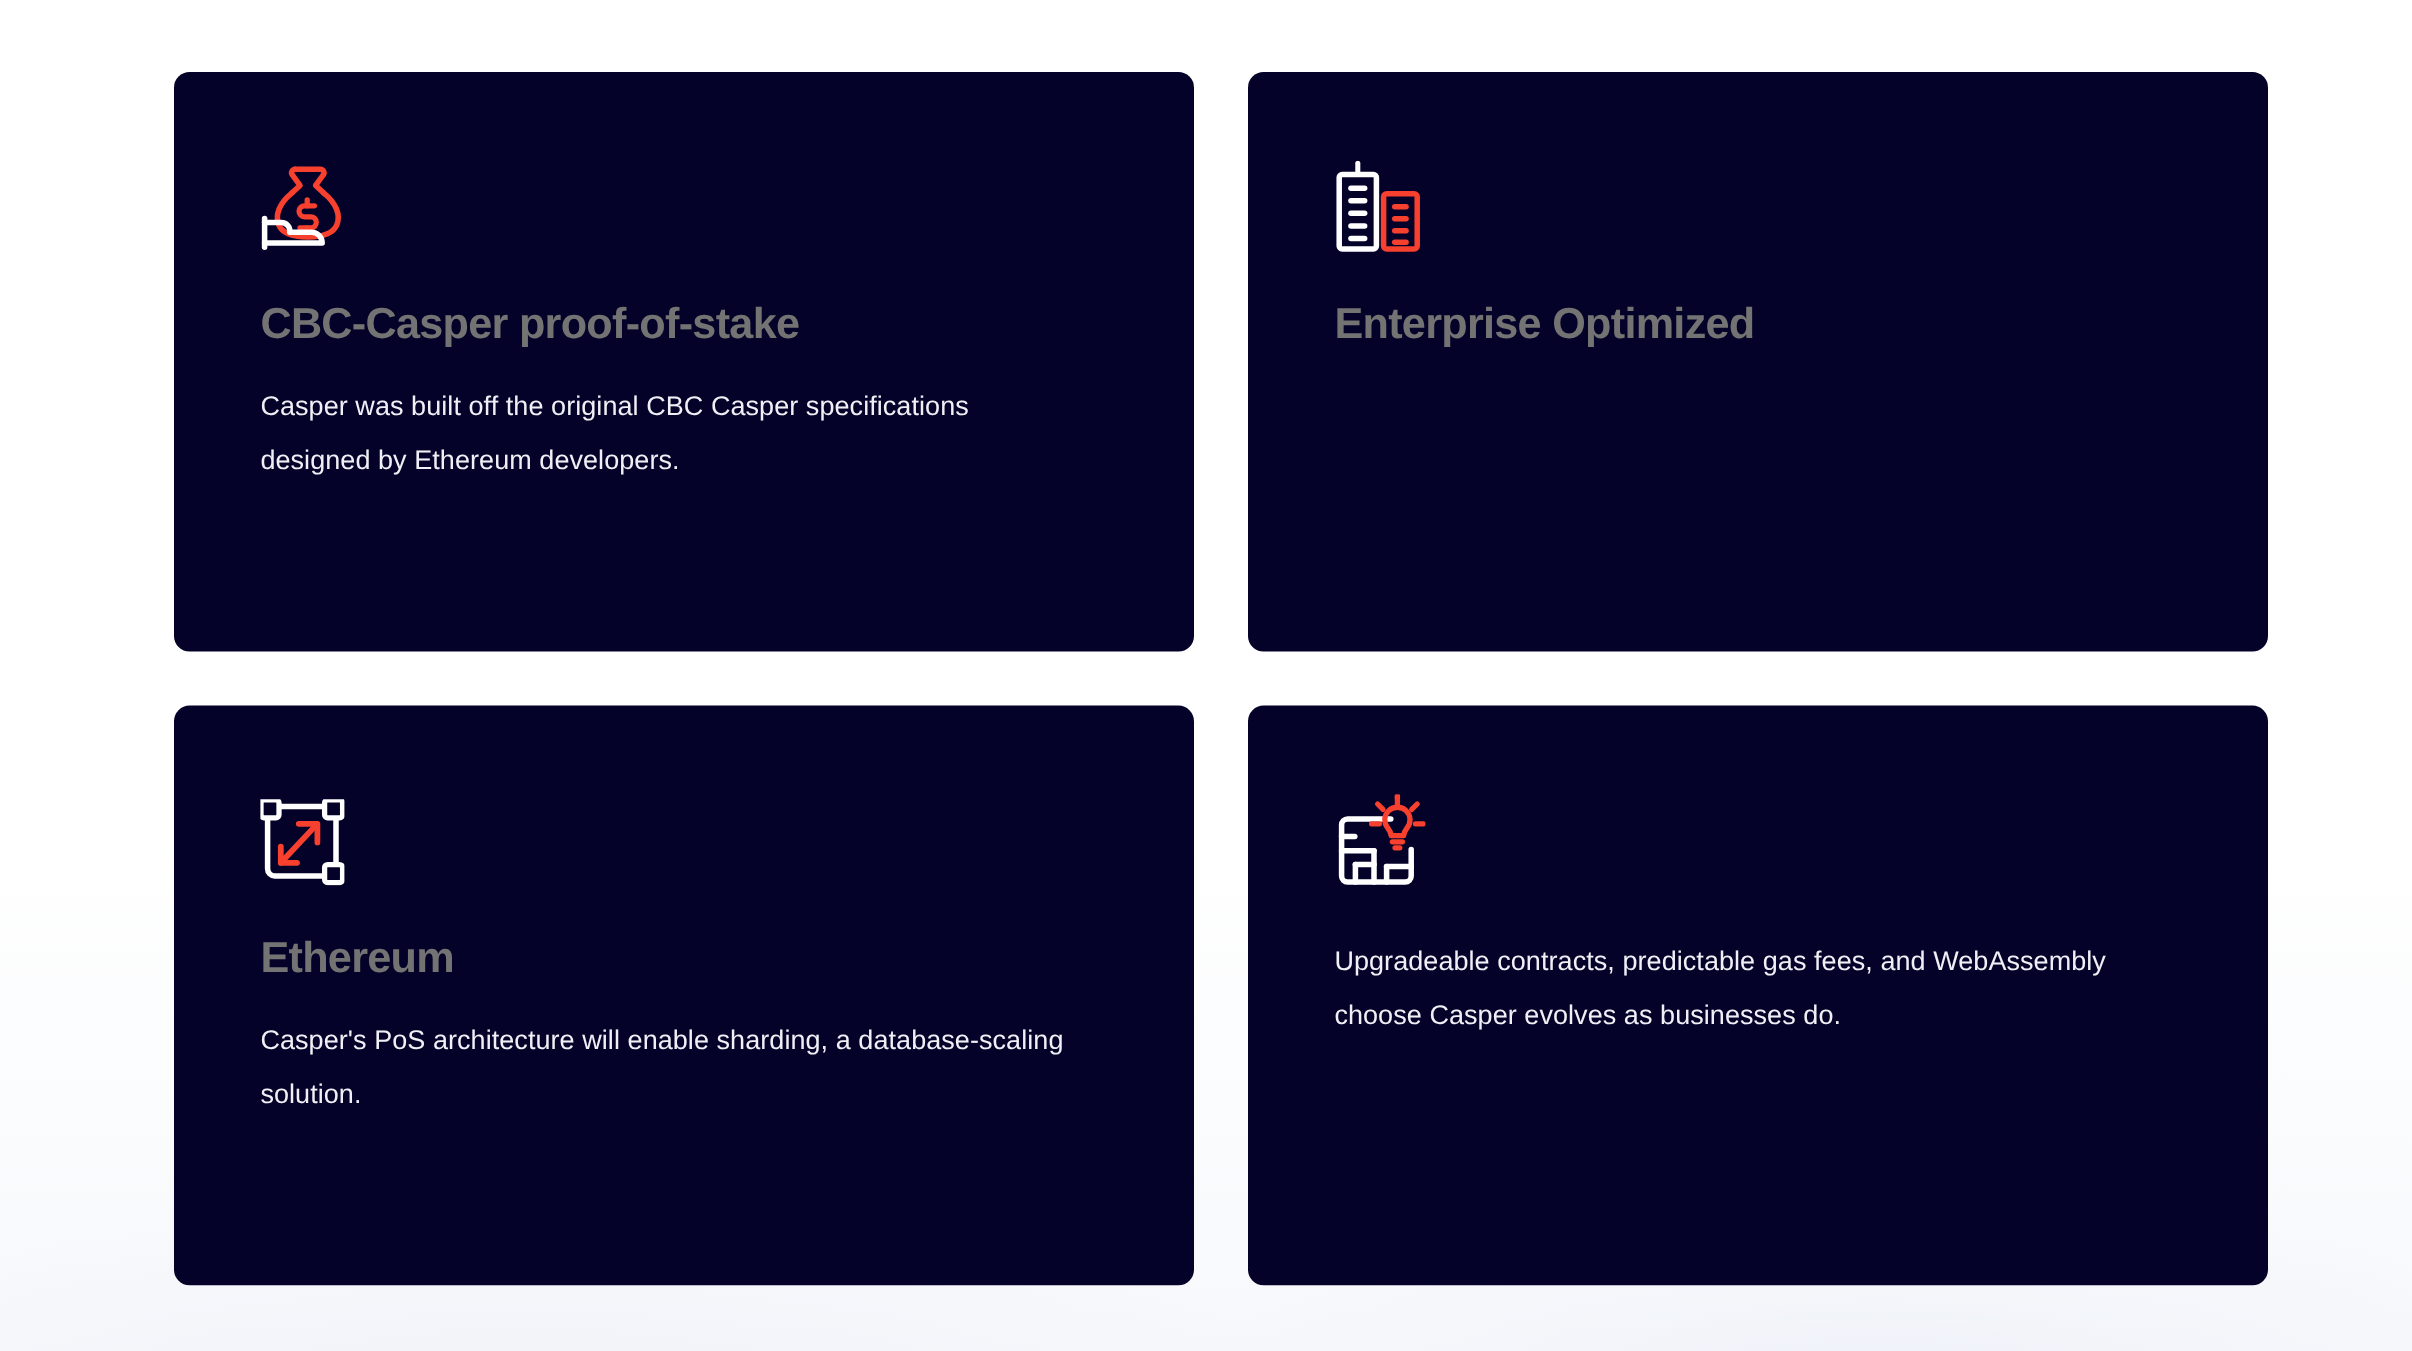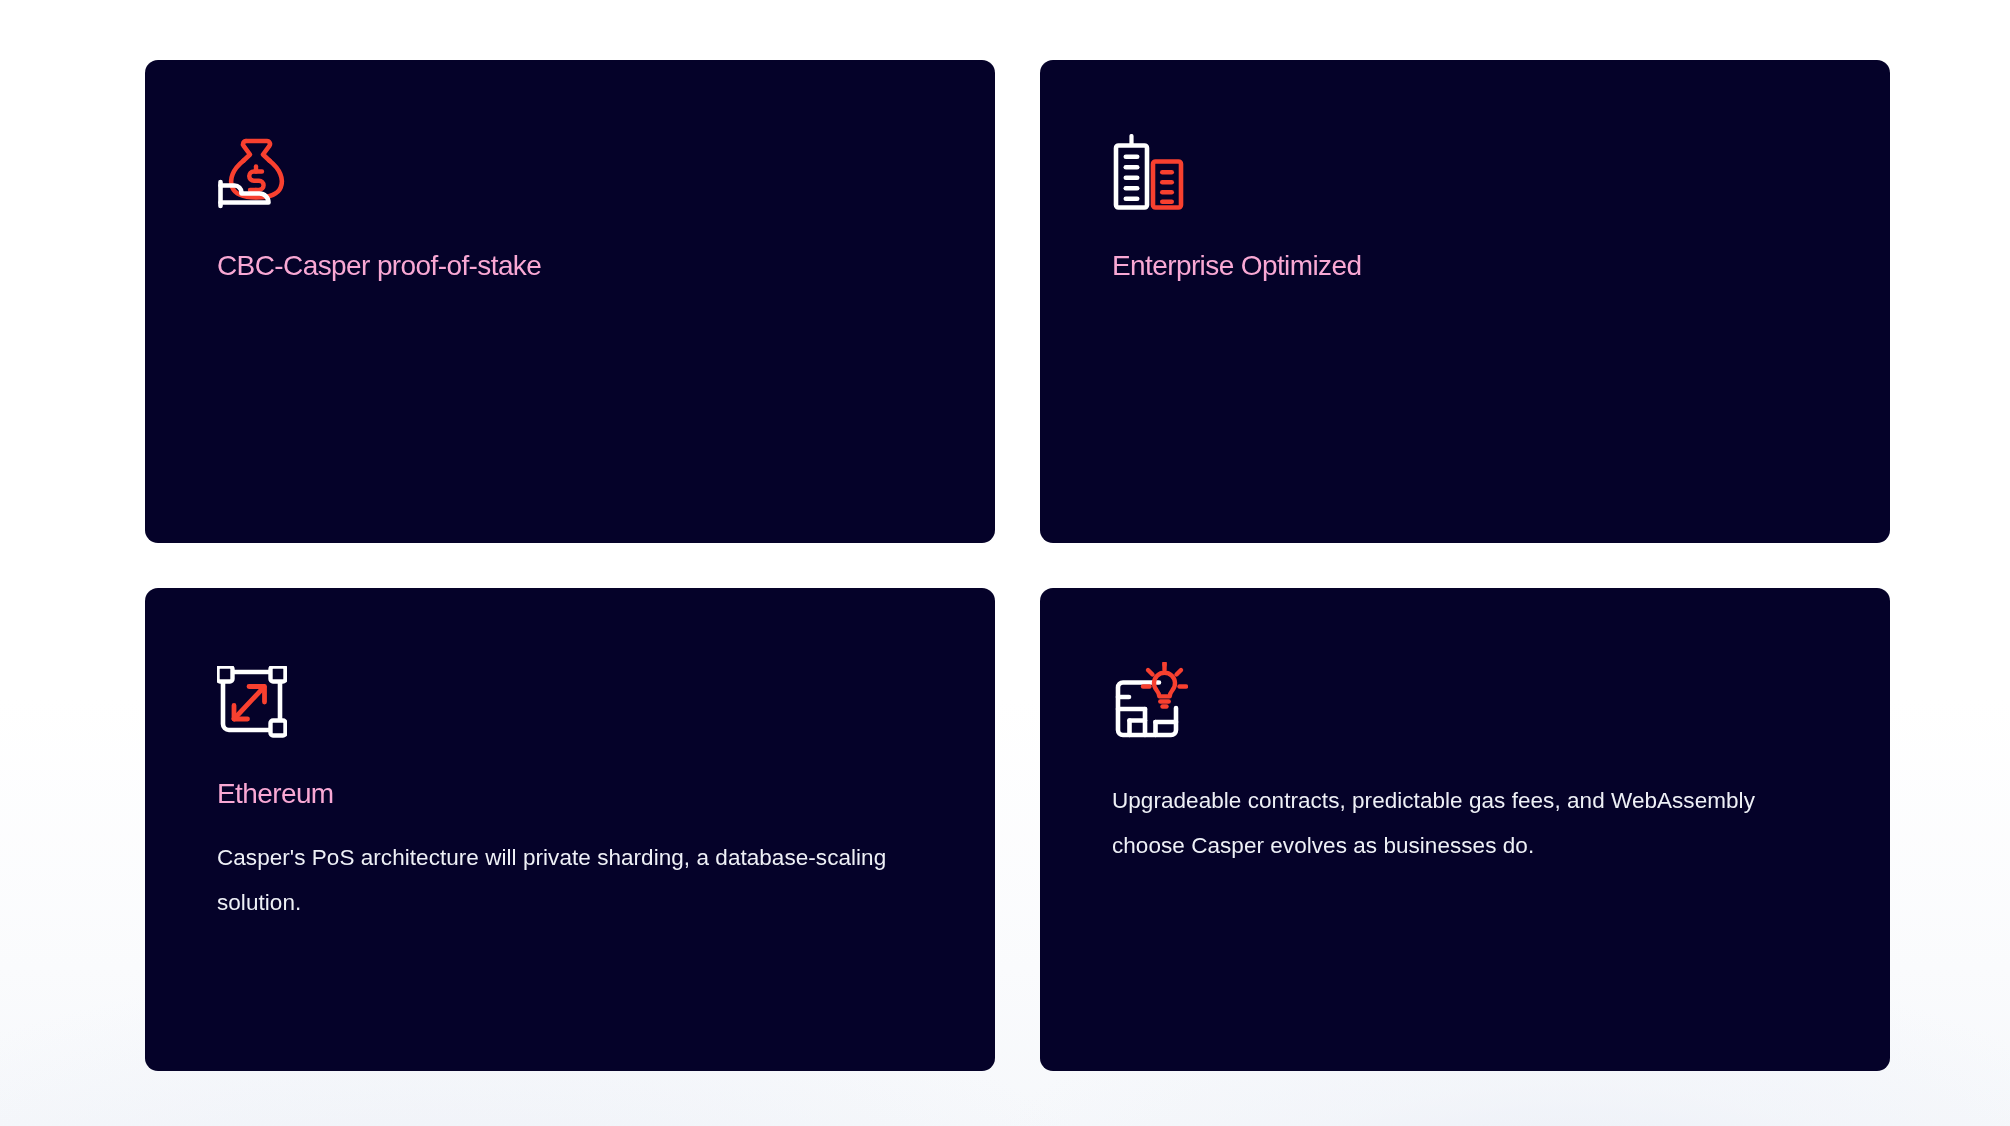--- a/index.html
+++ b/index.html
@@ -51,23 +51,23 @@
   .card-icon {
     height: 84px;
     display: flex;
     align-items: flex-end;
     margin-bottom: 40px;
   }
 
   .card-icon svg { display: block; }
 
   .card-title {
-    color: #f9a8d4;
-    font-size: 28px;
-    font-weight: normal;
+    color: #737373;
+    font-size: 36px;
+    font-weight: bold;
     letter-spacing: -0.6px;
     line-height: 1.12;
     margin-bottom: 26px;
   }
 
   .card-body {
     color: #eef0f6;
     font-size: 22.5px;
     font-weight: normal;
     line-height: 45px;
@@ -94,20 +94,21 @@
         <path d="M45 39.5 h-8.2 a4.6 4.6 0 0 0 0 9.2 h5.2 a4.6 4.6 0 0 1 0 9.2 H33" stroke="#f8402f" stroke-width="4.4" stroke-linecap="round" stroke-linejoin="round"></path>
         <path d="M39 34.5 v5" stroke="#f8402f" stroke-width="4.4" stroke-linecap="round"></path>
         <path d="M39 58 v5" stroke="#f8402f" stroke-width="4.4" stroke-linecap="round"></path>
 
         <path d="M3.5 50 v24" stroke="#ffffff" stroke-width="4.6" stroke-linecap="round"></path>
         <path d="M3.5 53.5 h14 a7 7 0 0 1 7 7 v0" stroke="#ffffff" stroke-width="4.6" stroke-linecap="round" stroke-linejoin="round"></path>
         <path d="M3.5 70.5 h48 a9 9 0 0 0 -9 -9 H24.5" stroke="#ffffff" stroke-width="4.6" stroke-linecap="round" stroke-linejoin="round"></path>
       </svg>
     </div>
     <div class="card-title">CBC-Casper proof-of-stake</div>
+    <div class="card-body">Casper was built off the original CBC Casper specifications designed by Ethereum developers.</div>
   </div>
 
   <div class="card">
     <div class="card-icon">
       <svg width="74" height="76" viewBox="0 0 74 76" fill="none">
 
         <path d="M19.5 2 v9" stroke="#ffffff" stroke-width="4.2" stroke-linecap="round"></path>
 
         <rect x="4" y="11.5" width="31" height="62" rx="2.5" stroke="#ffffff" stroke-width="4.6"></rect>
         <rect x="11.5" y="20.5" width="16" height="4.6" rx="2.3" fill="#ffffff"></rect>
@@ -135,21 +136,21 @@
         <path d="M17 53 L47 21" stroke="#f8402f" stroke-width="4.8" stroke-linecap="round"></path>
         <path d="M32 20.5 h15.5 v15.5" stroke="#f8402f" stroke-width="4.8" stroke-linecap="round" stroke-linejoin="round"></path>
         <path d="M17 39.5 v13.5 h13.5" stroke="#f8402f" stroke-width="4.8" stroke-linecap="round" stroke-linejoin="round"></path>
 
         <rect x="0.5" y="0.5" width="15" height="15" rx="2.5" fill="#050229" stroke="#ffffff" stroke-width="4.4"></rect>
         <rect x="53.5" y="0.5" width="15" height="15" rx="2.5" fill="#050229" stroke="#ffffff" stroke-width="4.4"></rect>
         <rect x="53.5" y="54.5" width="15" height="15" rx="2.5" fill="#050229" stroke="#ffffff" stroke-width="4.4"></rect>
       </svg>
     </div>
     <div class="card-title">Ethereum</div>
-    <div class="card-body">Casper's PoS architecture will private sharding, a database-scaling solution.</div>
+    <div class="card-body">Casper's PoS architecture will enable sharding, a database-scaling solution.</div>
   </div>
 
   <div class="card">
     <div class="card-icon">
       <svg width="76" height="76" viewBox="0 0 76 76" fill="none">
 
         <path d="M47 20.5 H11 a5 5 0 0 0 -5 5 V68 a5 5 0 0 0 5 5 H59 a5 5 0 0 0 5 -5 V46" stroke="#ffffff" stroke-width="4.6" stroke-linecap="round" stroke-linejoin="round"></path>
 
         <path d="M6 35 h11" stroke="#ffffff" stroke-width="4.6" stroke-linecap="round"></path>
         <path d="M6 47 h27" stroke="#ffffff" stroke-width="4.6" stroke-linecap="round"></path>

